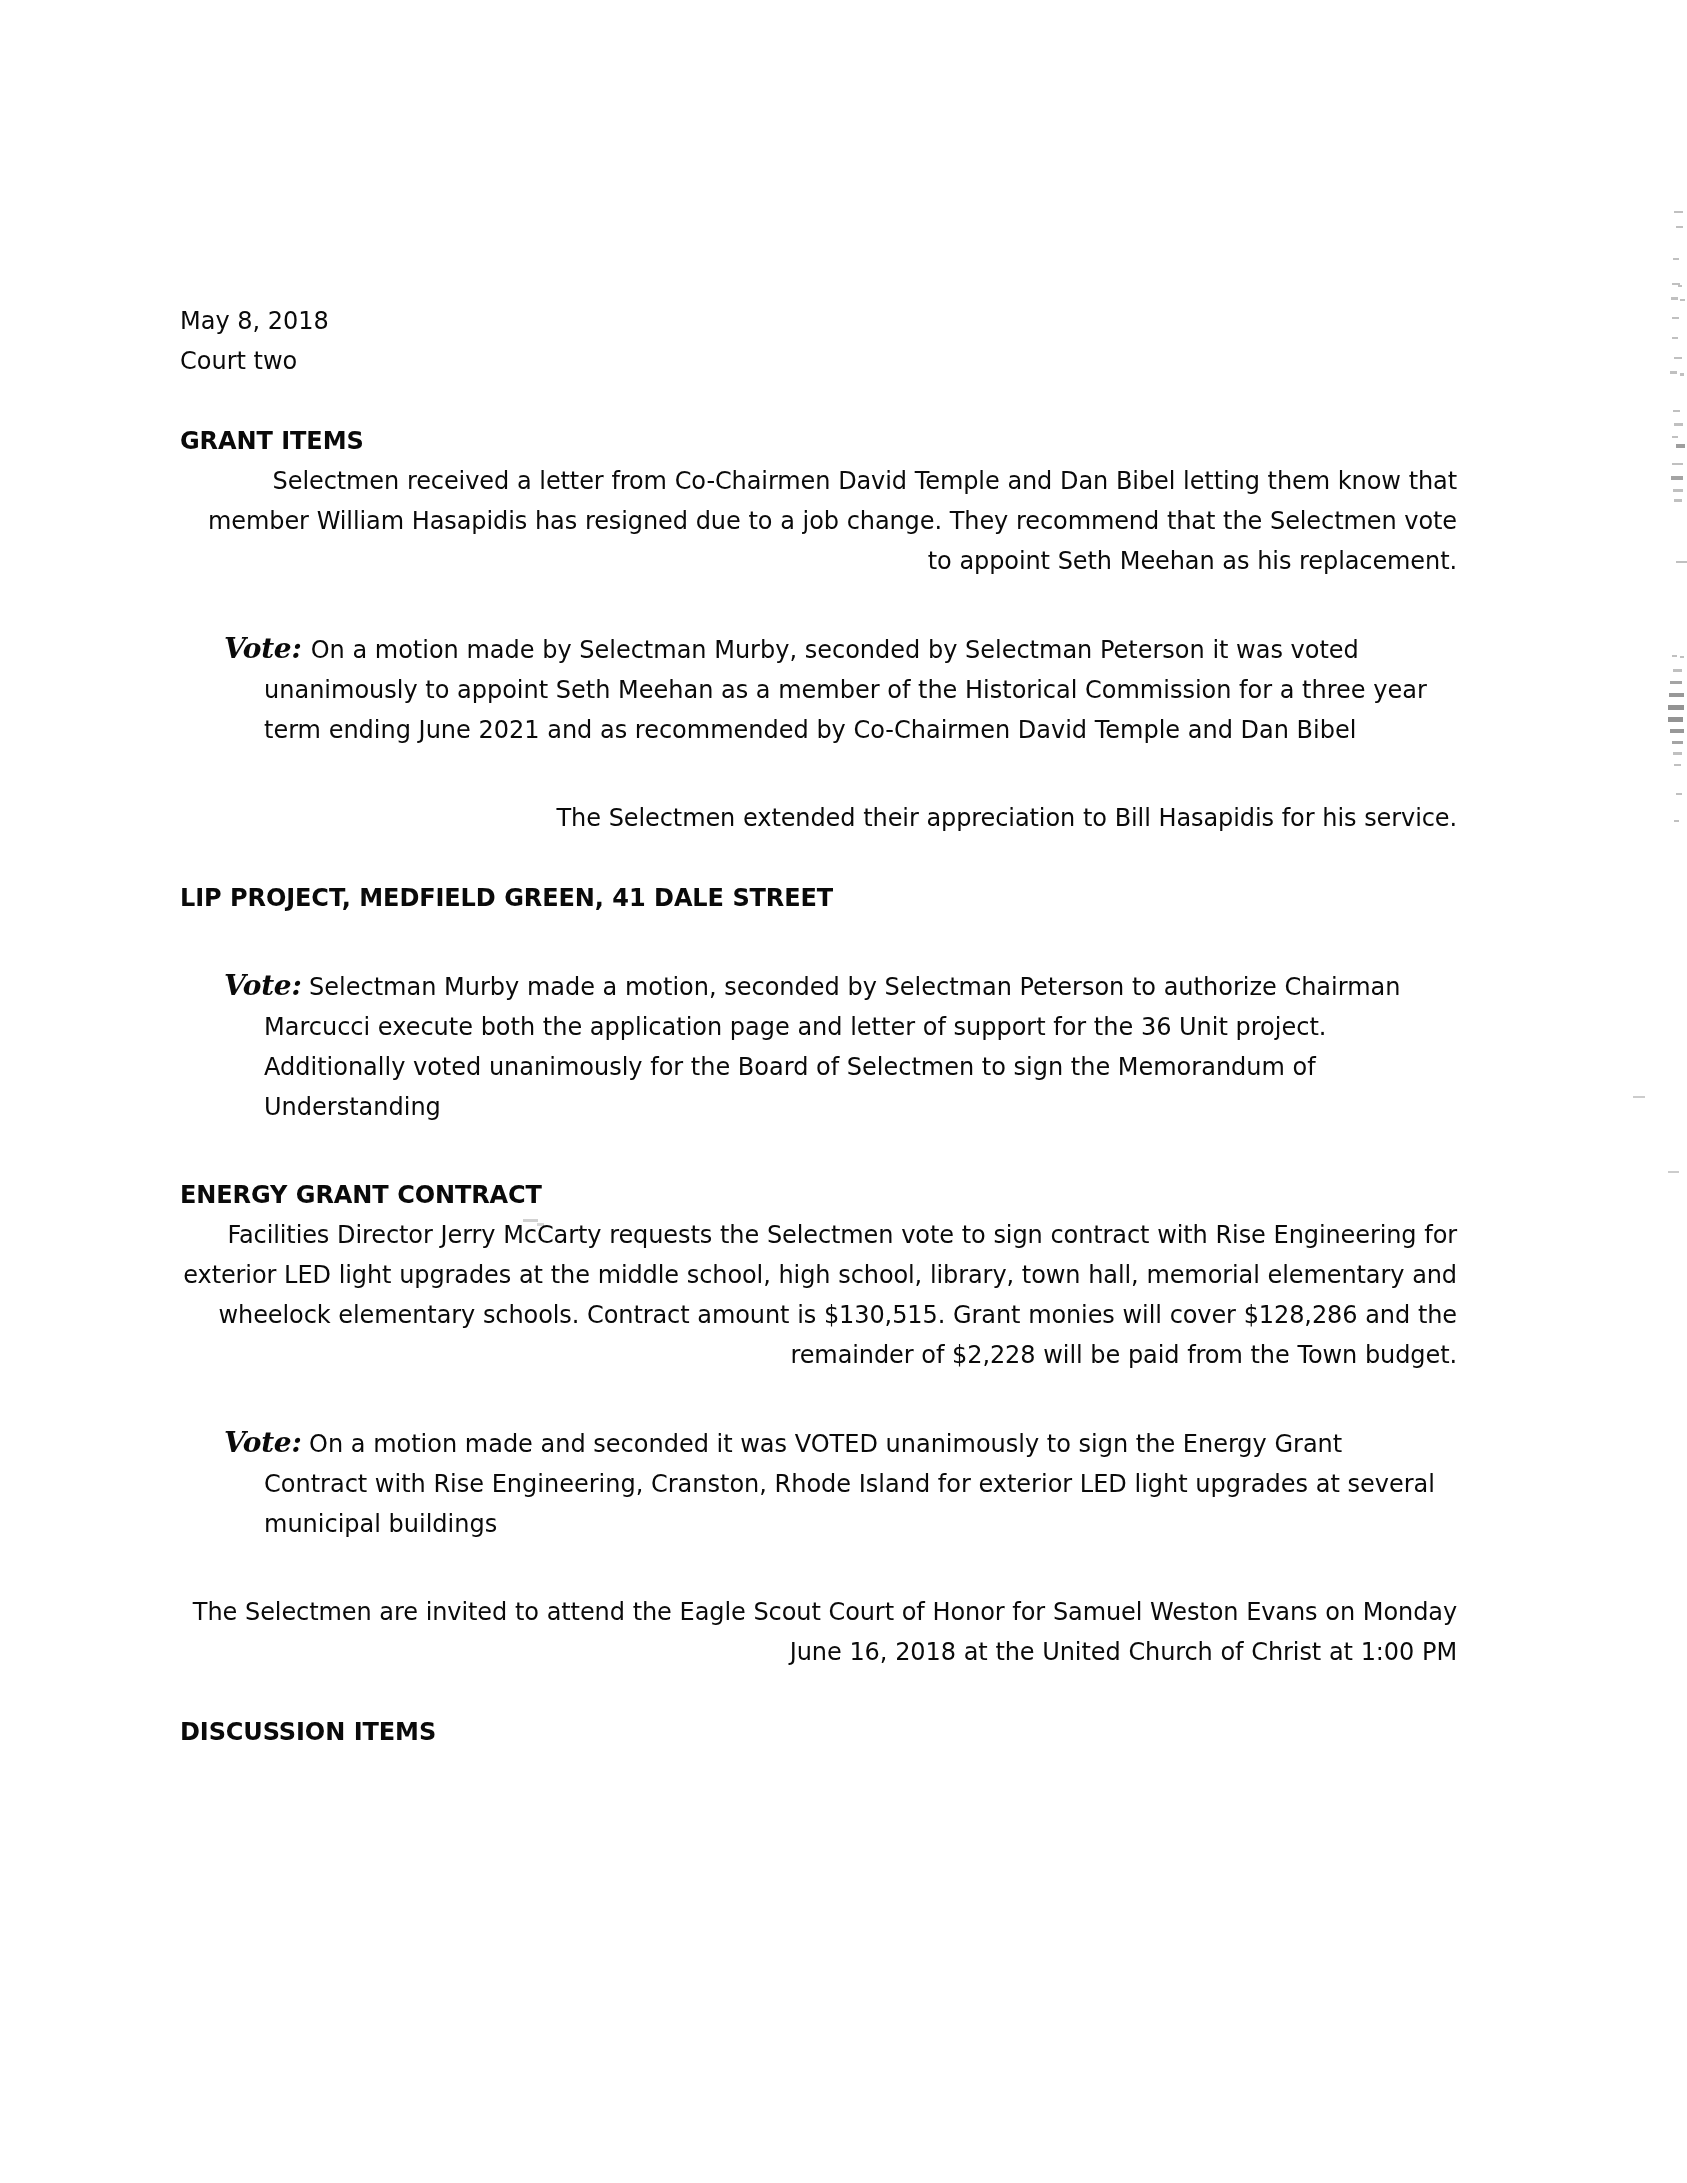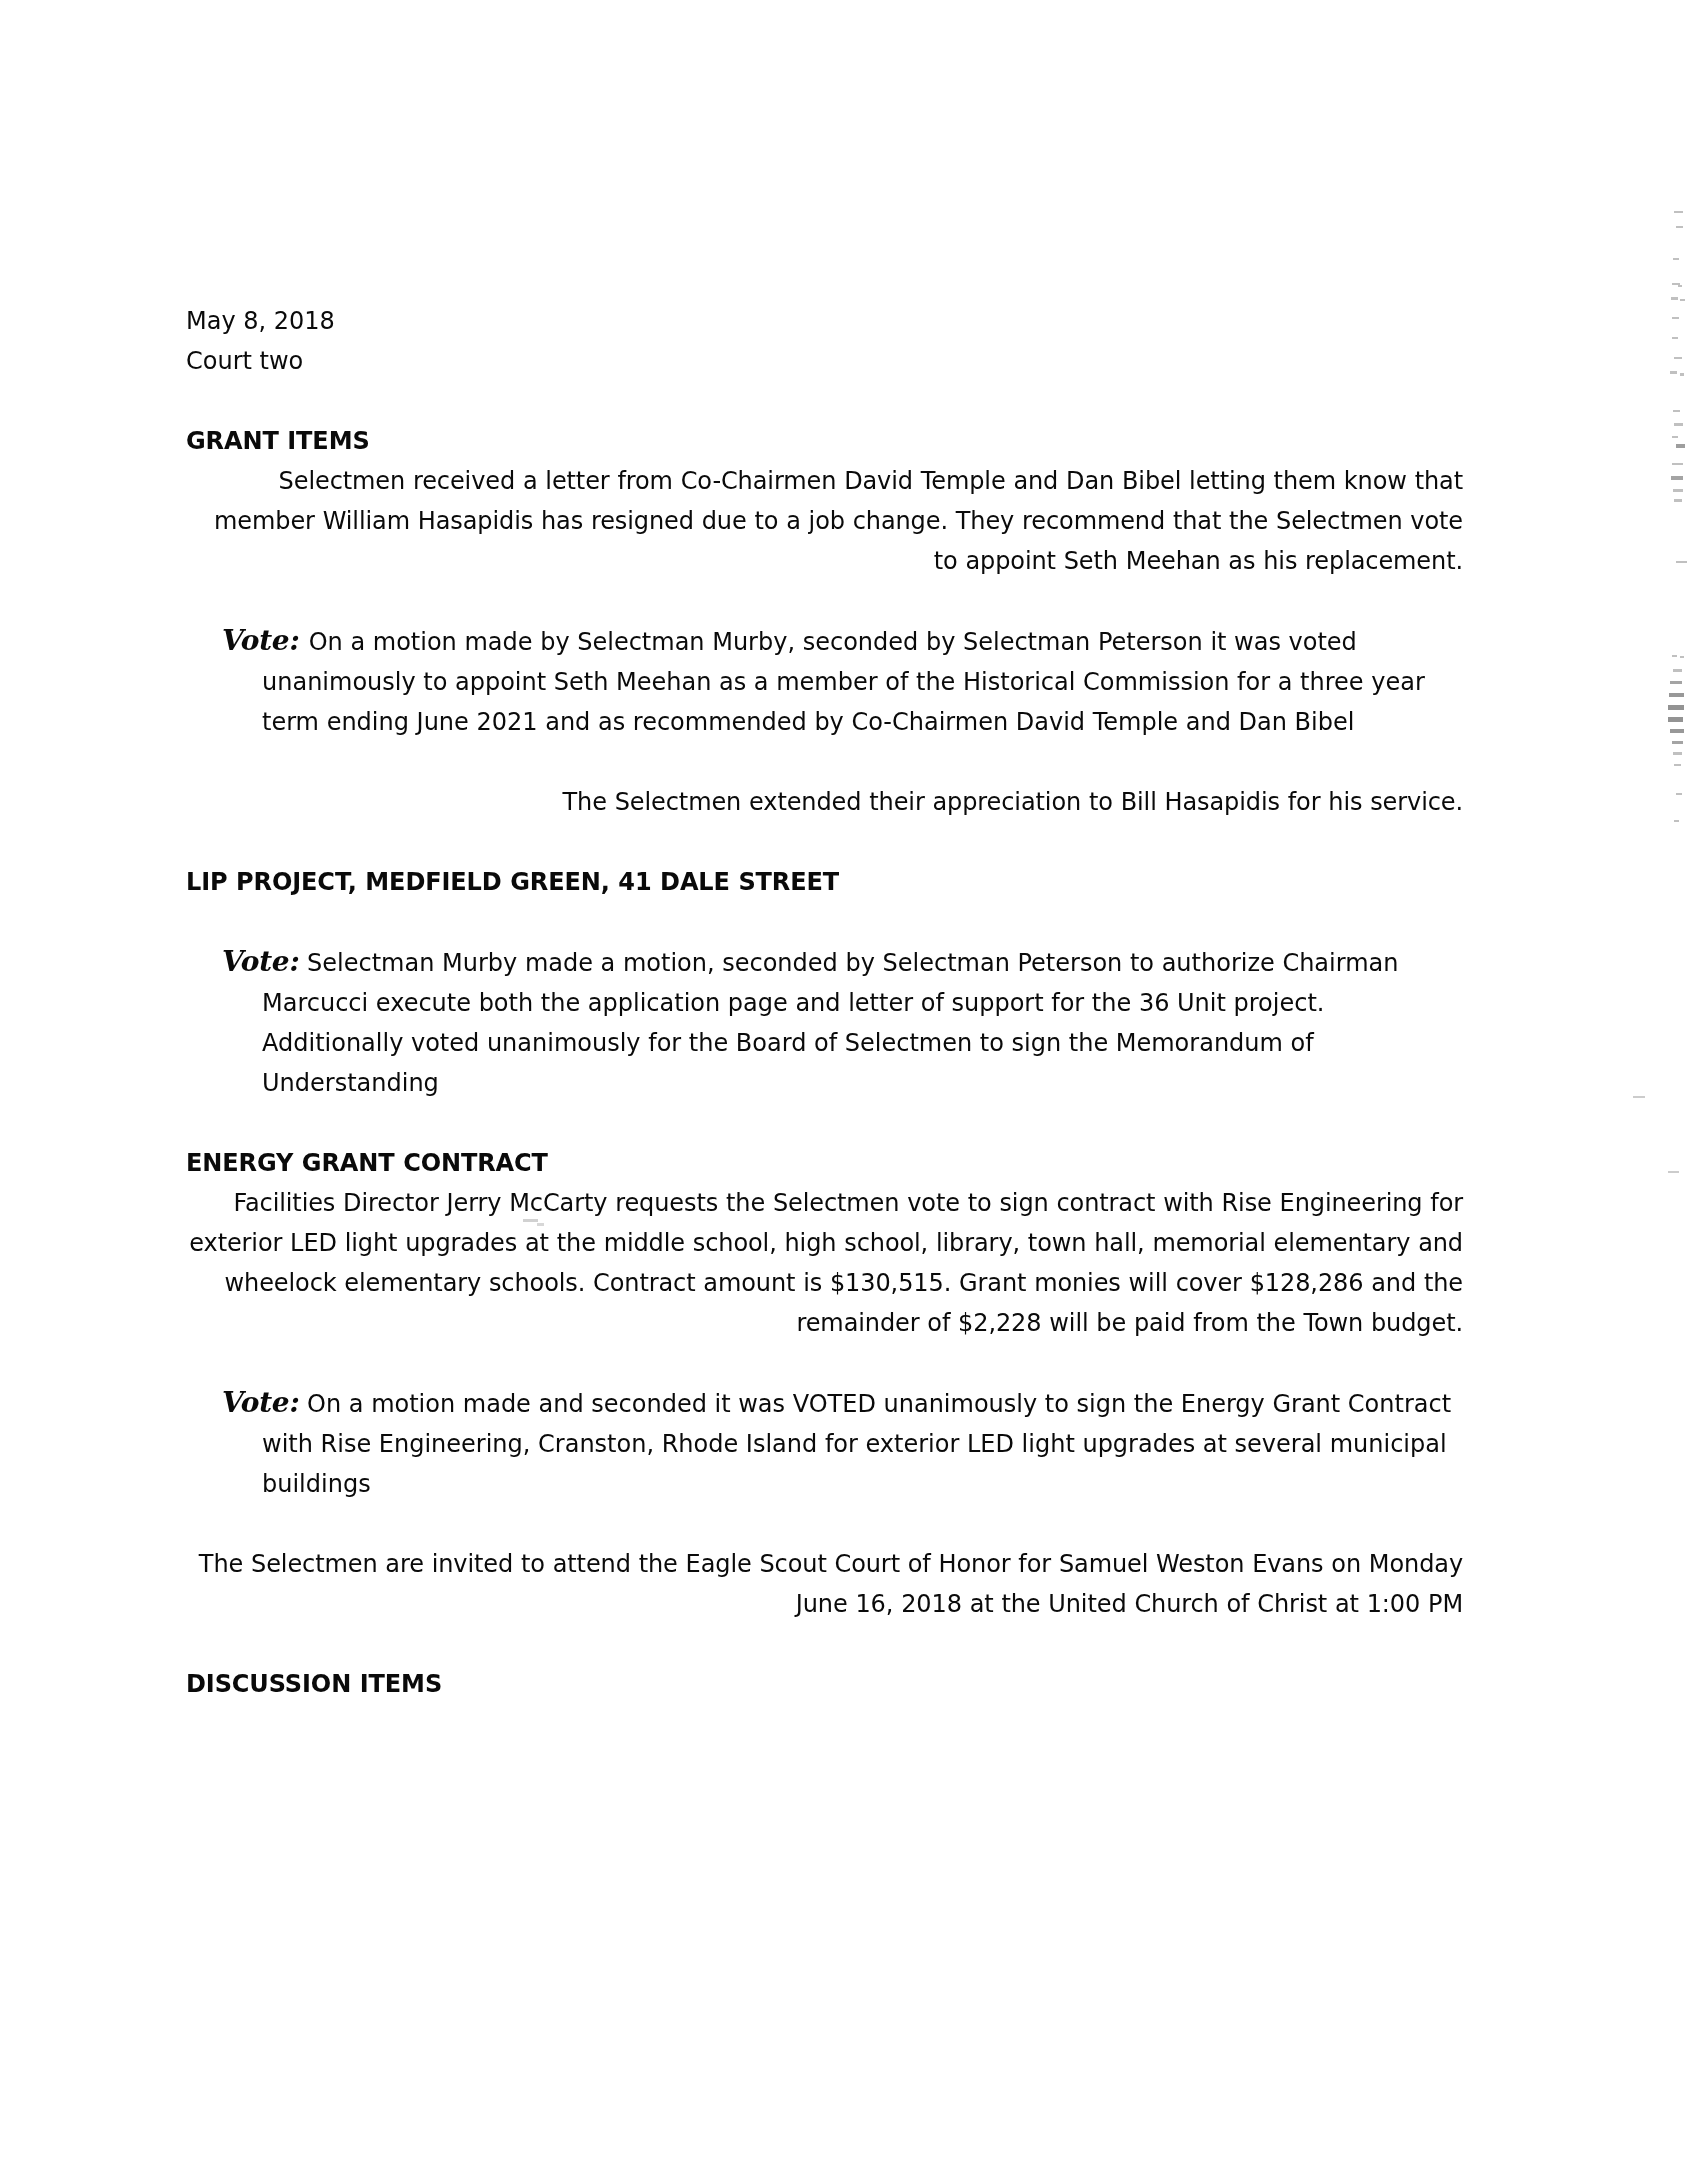--- a/index.html
+++ b/index.html
@@ -16,21 +16,21 @@
     background: #ffffff;
     overflow: hidden;
     font-family: "DejaVu Sans", "Liberation Sans", sans-serif;
     color: #0a0a0a;
     -webkit-font-smoothing: none;
   }
 
   
   .doc-body {
     position: absolute;
-    left: 186px;
+    left: 180px;
     top: 301px;
     width: 1277px;
   }
 
   .line,
   .para,
   .heading {
     font-size: 24px;
     line-height: 40px;
     letter-spacing: -0.1px;
@@ -48,21 +48,21 @@
   }
 
   .para {
     margin: 0;
     text-align: right;
   }
   .spacer-md { height: 40px; }
 
   
   .vote-block {
-    margin: 0;
+    margin: 8px;
     padding-left: 76px;
     text-indent: -40px;
     font-size: 24px;
     line-height: 40px;
   }
 
   .vote-label {
     font-family: "DejaVu Serif", "Liberation Serif", serif;
     font-style: italic;
     font-weight: bold;

